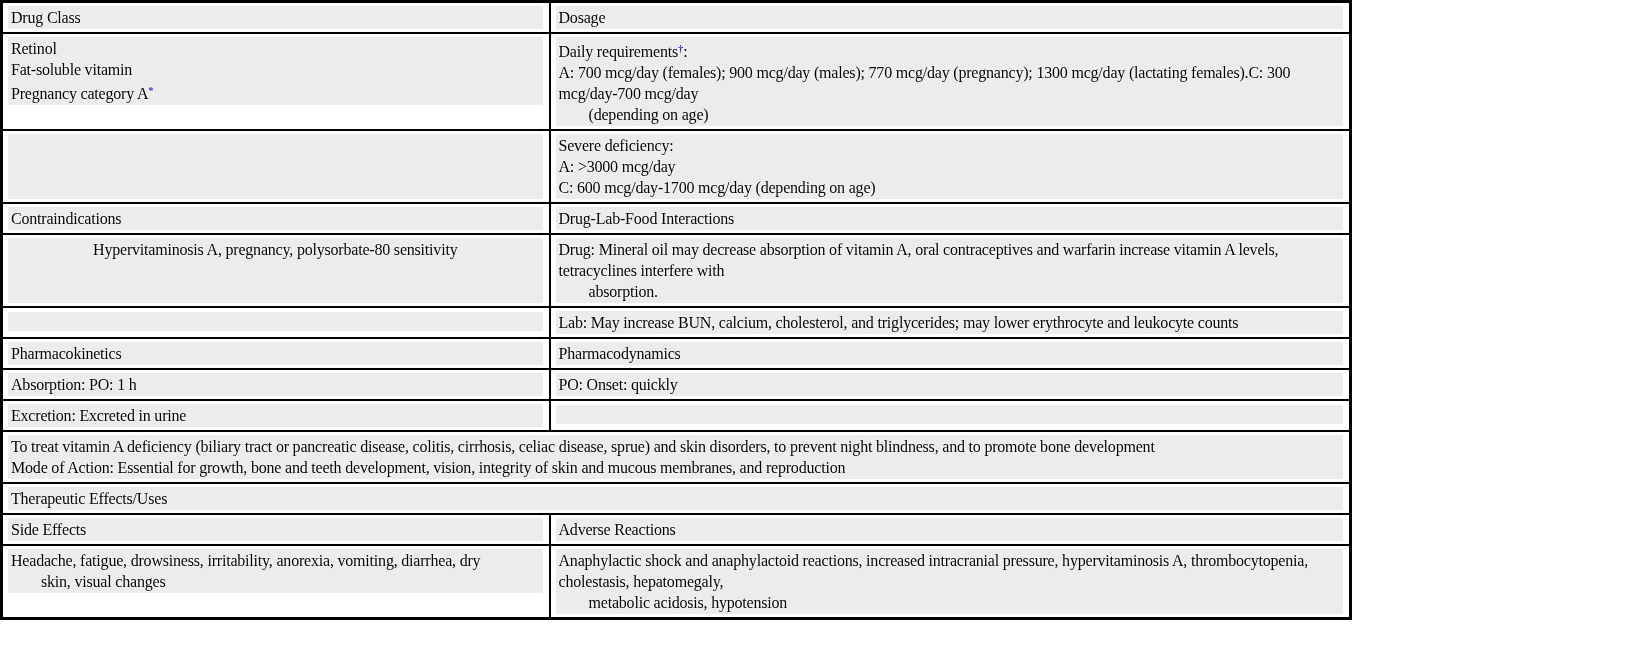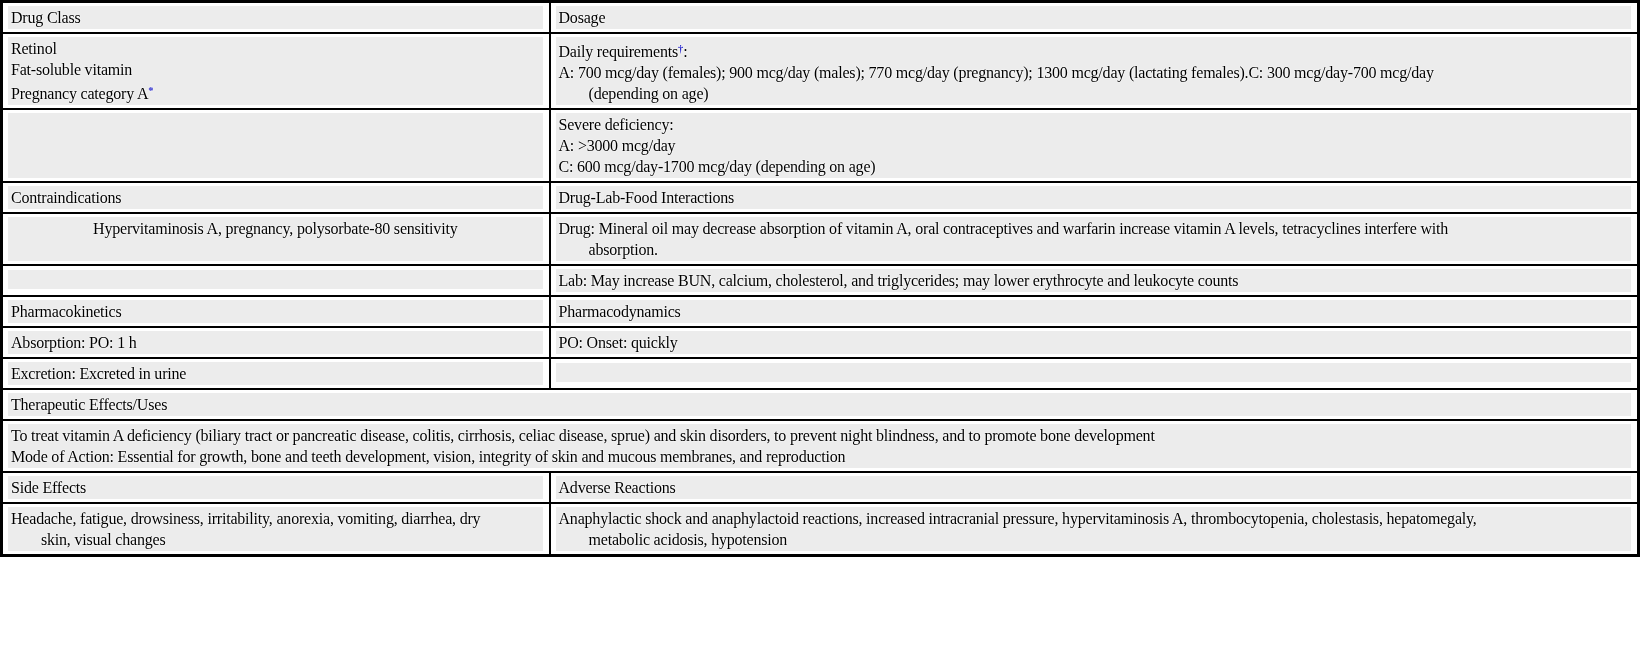--- a/index.html
+++ b/index.html
@@ -13,21 +13,21 @@
   html,body{margin:0;padding:0;background:var(--bg);}
   body{
     width:1640px;
     font-family:"Liberation Serif","DejaVu Serif",serif;
     color:var(--text);
     font-size:16px;
     letter-spacing:-0.2px;
     line-height:21px;
   }
   table.monograph{
-    width:1640px;
+    width:1352px;
     border-collapse:collapse;
     table-layout:fixed;
     border:3px solid var(--border);
     background:var(--bg);
   }
   col.c-left{width:548px;}
   td{
     border:2px solid var(--border);
     vertical-align:top;
     padding:3px 6px 3px 5px;
@@ -175,29 +175,29 @@
             <div class="line"><span>Excretion: Excreted in urine</span></div>
           </div>
         </td>
         <td>
           <div class="hl bar"></div>
         </td>
       </tr>
       <tr>
         <td colspan="2">
           <div class="hl">
-            <div class="line"><span>Therapeutic Effects/Uses</span></div>
-          </div>
-        </td>
-      </tr>
-      <tr>
-        <td colspan="2">
-          <div class="hl">
             <div class="line"><span>To treat vitamin A deficiency (biliary tract or pancreatic disease, colitis, cirrhosis, celiac disease, sprue) and skin disorders, to prevent night blindness, and to promote bone development</span></div>
             <div class="line"><span>Mode of Action: Essential for growth, bone and teeth development, vision, integrity of skin and mucous membranes, and reproduction</span></div>
+          </div>
+        </td>
+      </tr>
+      <tr>
+        <td colspan="2">
+          <div class="hl">
+            <div class="line"><span>Therapeutic Effects/Uses</span></div>
           </div>
         </td>
       </tr>
       <tr>
         <td>
           <div class="hl">
             <div class="line"><span>Side Effects</span></div>
           </div>
         </td>
         <td>

